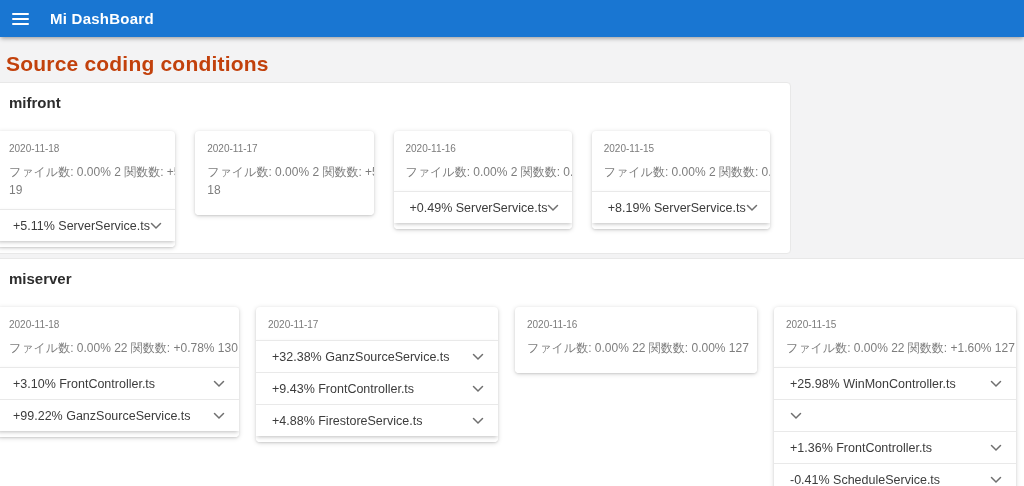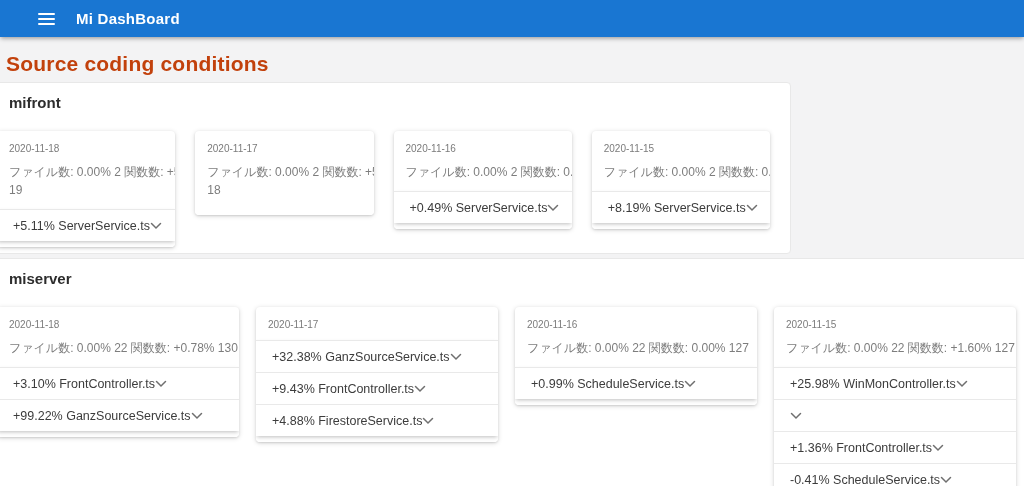--- a/index.html
+++ b/index.html
@@ -9,21 +9,21 @@
     background: #f3f3f4;
     font-family: "Liberation Sans", "DejaVu Sans", sans-serif;
     -webkit-font-smoothing: antialiased;
   }
 
   
   .appbar {
     height: 37px; background: #1976d2;
     display: flex; align-items: center;
     box-shadow: 0 2px 4px -1px rgba(0,0,0,.28), 0 2px 5px rgba(0,0,0,.12);
-    position: relative; z-index: 10; padding-left: 26px;
+    position: relative; z-index: 10;
   }
   .hamburger {
     background: none; border: none; padding: 5px; margin-left: 7px; cursor: pointer;
   }
   .hamburger-icon i {
     display: block; width: 17px; height: 2px; margin: 3px 0;
     background: #fff; border-radius: 1px;
   }
   .apptitle {
     color: #fff; font-size: 15px; font-weight: 700;
@@ -65,21 +65,21 @@
   .panel-mifront  .card { width: 183px; margin-right: 20px; }
   .panel-miserver .card { width: 245px; margin-right: 17px; }
 
   .card-head { padding: 12px 12px 10px; }
   .card-date { font-size: 10px; color: #7b7b7b; }
   .card-stats { margin-top: 9px; font-size: 12px; color: #7d7d7d; }
   .card-stats div { line-height: 18px; white-space: nowrap; }
 
   .rows { position: relative; box-shadow: 0 2px 4px -1px rgba(0,0,0,.26); }
   .file-row {
-    display: flex; align-items: center; 
+    display: flex; align-items: center; justify-content: space-between;
     height: 32px; padding: 0 14px 0 16px;
     border-top: 1px solid #e9e9e9; background: #fff; cursor: pointer;
   }
   .file-label { font-size: 12.5px; color: #3c3c3c; white-space: nowrap; }
   .chev { display: flex; align-items: center; }
   .chev svg { display: block; }
   .card-foot { height: 6px; background: #fff; }
 </style>
 </head>
 <body>
@@ -239,30 +239,20 @@
     <div class="card-foot"></div>
   </div>
 
   <div class="card">
     <div class="card-head">
       <div class="card-date">2020-11-16</div>
       <div class="card-stats">
                 <div>ファイル数: 0.00% 22 関数数: 0.00% 127</div>
               </div>
     </div>
-    <div class="rows">
-  <div class="file-row">
-    <span class="file-label">+0.99% ScheduleService.ts</span>
-    <span class="chev">
-      <svg width="12" height="8" viewBox="0 0 12 8" fill="none">
-        <path d="M1.5 1.5 L6 6 L10.5 1.5" stroke="#6f6f6f" stroke-width="1.5" fill="none" stroke-linecap="round"></path>
-      </svg>
-    </span>
-  </div>
-</div>
     <div class="card-foot"></div>
   </div>
 
   <div class="card">
     <div class="card-head">
       <div class="card-date">2020-11-15</div>
       <div class="card-stats">
                 <div>ファイル数: 0.00% 22 関数数: +1.60% 127</div>
               </div>
     </div>

